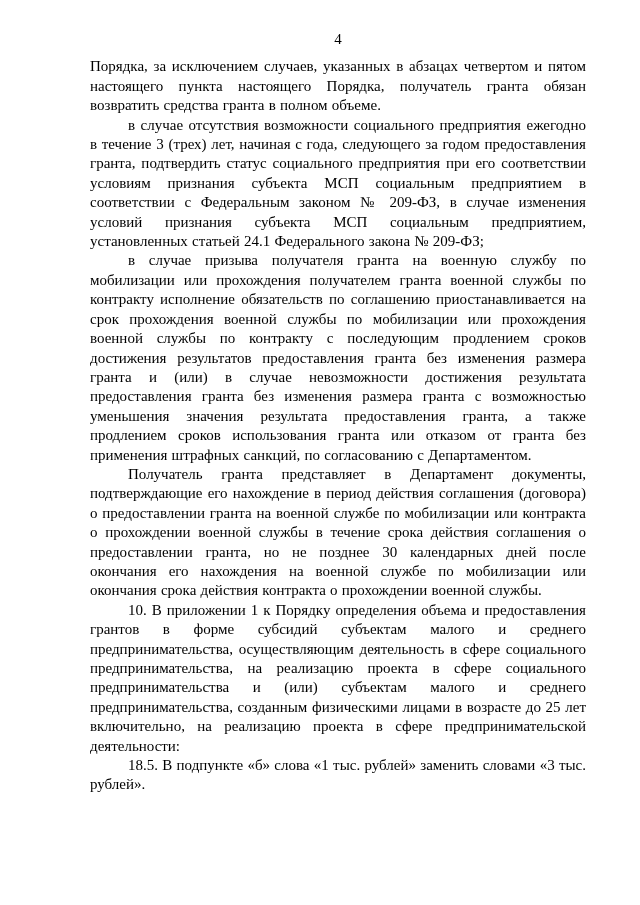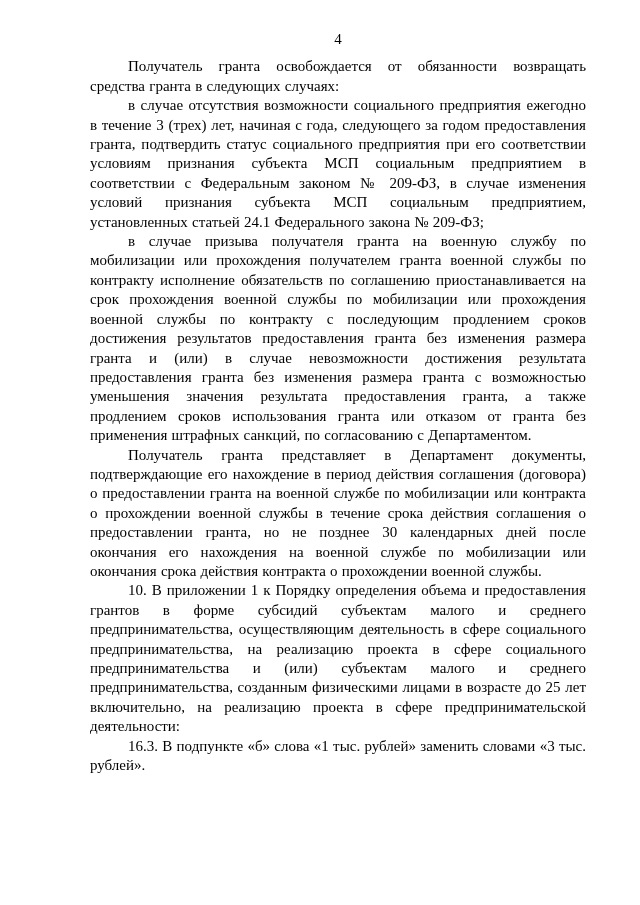--- a/index.html
+++ b/index.html
@@ -36,20 +36,20 @@
     text-indent: 0;
   }
 </style>
 </head>
 <body>
 
 <div class="page">
   <div class="page-number">4</div>
 
   <div class="content">
-    <p>Получатель гранта освобождается от обязанности возвращать средства гранта в следующих случаях:</p>
+    <p class="no-indent">Порядка, за исключением случаев, указанных в абзацах четвертом и пятом настоящего пункта настоящего Порядка, получатель гранта обязан возвратить средства гранта в полном объеме.</p>
     <p>в случае отсутствия возможности социального предприятия ежегодно в течение 3 (трех) лет, начиная с года, следующего за годом предоставления гранта, подтвердить статус социального предприятия при его соответствии условиям признания субъекта МСП социальным предприятием в соответствии с Федеральным законом № 209-ФЗ, в случае изменения условий признания субъекта МСП социальным предприятием, установленных статьей 24.1 Федерального закона № 209-ФЗ;</p>
     <p>в случае призыва получателя гранта на военную службу по мобилизации или прохождения получателем гранта военной службы по контракту исполнение обязательств по соглашению приостанавливается на срок прохождения военной службы по мобилизации или прохождения военной службы по контракту с последующим продлением сроков достижения результатов предоставления гранта без изменения размера гранта и (или) в случае невозможности достижения результата предоставления гранта без изменения размера гранта с возможностью уменьшения значения результата предоставления гранта, а также продлением сроков использования гранта или отказом от гранта без применения штрафных санкций, по согласованию с Департаментом.</p>
     <p>Получатель гранта представляет в Департамент документы, подтверждающие его нахождение в период действия соглашения (договора) о предоставлении гранта на военной службе по мобилизации или контракта о прохождении военной службы в течение срока действия соглашения о предоставлении гранта, но не позднее 30 календарных дней после окончания его нахождения на военной службе по мобилизации или окончания срока действия контракта о прохождении военной службы.</p>
     <p>10. В приложении 1 к Порядку определения объема и предоставления грантов в форме субсидий субъектам малого и среднего предпринимательства, осуществляющим деятельность в сфере социального предпринимательства, на реализацию проекта в сфере социального предпринимательства и (или) субъектам малого и среднего предпринимательства, созданным физическими лицами в возрасте до 25 лет включительно, на реализацию проекта в сфере предпринимательской деятельности:</p>
-    <p>16.3. В подпункте «б» слова «1 тыс. рублей» заменить словами «3 тыс. рублей».</p>
+    <p>18.5. В подпункте «б» слова «1 тыс. рублей» заменить словами «3 тыс. рублей».</p>
   </div>
 </div>
 
 </body></html>

